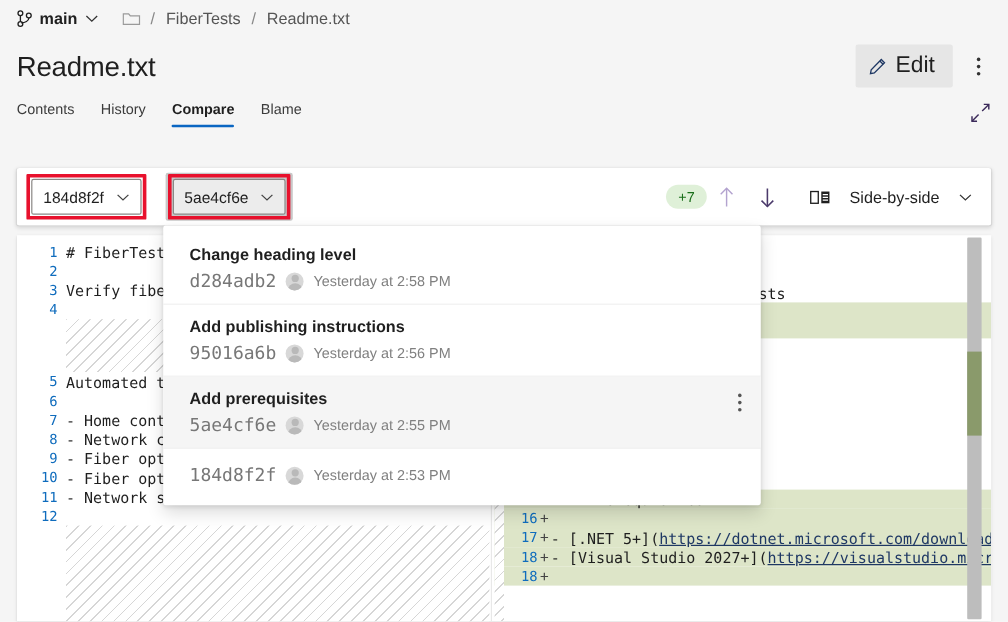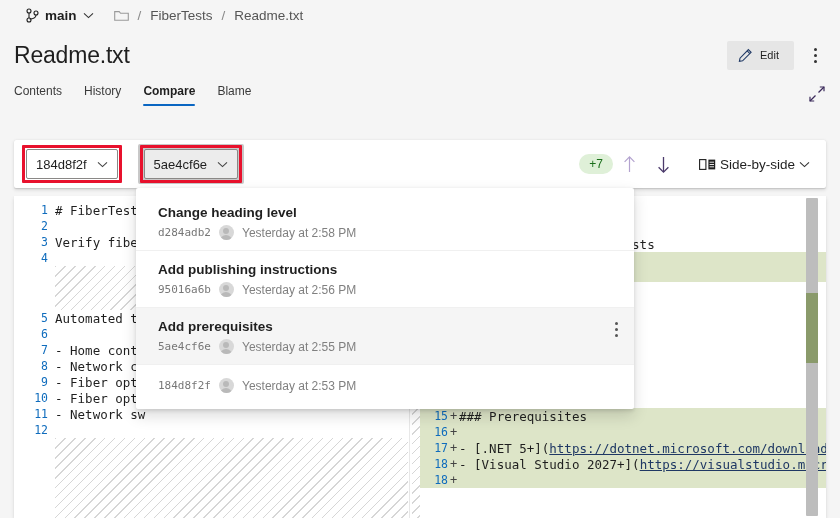--- a/index.html
+++ b/index.html
@@ -9,42 +9,42 @@
     overflow: hidden;
     background: #f5f5f5;
     font-family: "Liberation Sans", sans-serif;
     color: #1f1f1f;
     -webkit-font-smoothing: antialiased;
   }
   #root { position: relative; width: 840px; height: 518px; background: #f5f5f5; }
 
   
   .breadcrumb {
-    position: absolute; left: 12px; top: 0; right: 0; height: 30px;
+    position: absolute; left: 0; top: 0; right: 0; height: 30px;
     display: flex; align-items: center; padding: 0 14px;
     font-size: 13.5px;
   }
   .branch-chip { display: flex; align-items: center; gap: 6px; cursor: pointer; }
   .branch-name { font-weight: bold; color: #1f1f1f; font-size: 13.5px; }
   .icon { display: inline-flex; align-items: center; justify-content: center; }
   .crumb-sep { color: #888; margin: 0 9px; font-size: 13.5px; }
   .crumb-link { color: #555; font-size: 13.5px; cursor: pointer; }
   .folder-ic { margin-left: 20px; }
 
   
   .title-row {
     position: absolute; left: 0; top: 34px; right: 0; height: 42px;
     display: flex; align-items: center; padding: 0 14px;
   }
   .page-title { font-size: 23px; font-weight: normal; color: #1f1f1f; letter-spacing: -0.2px; }
   .title-spacer { flex: 1; }
   .edit-btn {
     display: flex; align-items: center; gap: 7px;
     background: #e6e6e6; border: none; border-radius: 2px;
-    padding: 7px 15px 7px 11px; font-size: 11px; color: #1f1f1f;
+    padding: 7px 15px 7px 11px; font-size: 19px; color: #1f1f1f;
     cursor: pointer; font-family: inherit;
   }
   .kebab {
     width: 22px; height: 28px; margin-left: 10px;
     display: flex; flex-direction: column; align-items: center; justify-content: center; gap: 3px;
     cursor: pointer;
   }
   .kebab i { width: 3px; height: 3px; border-radius: 50%; background: #333; display: block; }
 
   
@@ -86,21 +86,21 @@
   }
   .pressed-wrap { background: #c8c8c8; padding: 5px 6px; border-radius: 2px; margin-left: 20px; }
   .pressed-wrap .commit-pick { background: #ececec; border-color: #8a8886; }
   .tb-spacer { flex: 1; }
   .plus-badge {
     background: #dff0d8; color: #1a6e1a; font-size: 12px;
     border-radius: 11px; padding: 3px 10px; line-height: 14px;
   }
   .arrow-btn { width: 34px; height: 30px; display:flex; align-items:center; justify-content:center; cursor: pointer; }
   .view-mode {
-    display: flex; align-items: center; gap: 4px; margin-left: 14px;
+    display: flex; align-items: center; gap: 16px; margin-left: 14px;
     font-size: 13.5px; color: #1f1f1f; cursor: pointer; padding: 4px 4px;
   }
 
   
   .diff {
     position: absolute; left: 14px; top: 196px; right: 14px; bottom: 0;
     background: #ffffff; overflow: hidden;
     box-shadow: 0 0.3px 0.9px rgba(0,0,0,.10), 0 1.6px 3.6px rgba(0,0,0,.13);
   }
   .pane { position: absolute; top: 0; bottom: 0; overflow: hidden; }
@@ -147,21 +147,21 @@
   .dd-item {
     position: relative; display: flex; align-items: flex-start;
     padding: 10px 16px 10px 22px; cursor: pointer;
     border-bottom: 1px solid #f0f0f0;
   }
   .dd-item:last-child { border-bottom: none; }
   .dd-item.selected { background: #f5f5f5; }
   .dd-body { flex: 1; min-width: 0; }
   .dd-title { font-size: 13.5px; font-weight: bold; color: #1f1f1f; line-height: 18px; }
   .dd-meta { display: flex; align-items: center; gap: 8px; margin-top: 3px; }
-  .dd-hash { font-family: "DejaVu Sans Mono", monospace; font-size: 11px; color: #777; }
+  .dd-hash { font-family: "DejaVu Sans Mono", monospace; font-size: 15px; color: #777; }
   .avatar { width: 15px; height: 15px; border-radius: 50%; background: #d8d8d8; position: relative; overflow: hidden; }
   .avatar::before { content:""; position:absolute; left:4.5px; top:2.5px; width:6px; height:6px; border-radius:50%; background:#b9b9b9; }
   .avatar::after { content:""; position:absolute; left:1.5px; top:9.5px; width:12px; height:9px; border-radius:6px 6px 0 0; background:#b9b9b9; }
   .dd-time { font-size: 12px; color: #808080; }
   .dd-kebab { display: flex; flex-direction: column; gap: 3px; align-items: center; padding-top: 4px; cursor: pointer; }
   .dd-kebab i { width: 3px; height: 3px; border-radius: 50%; background: #555; display:block; }
 </style>
 </head>
 <body>
 

